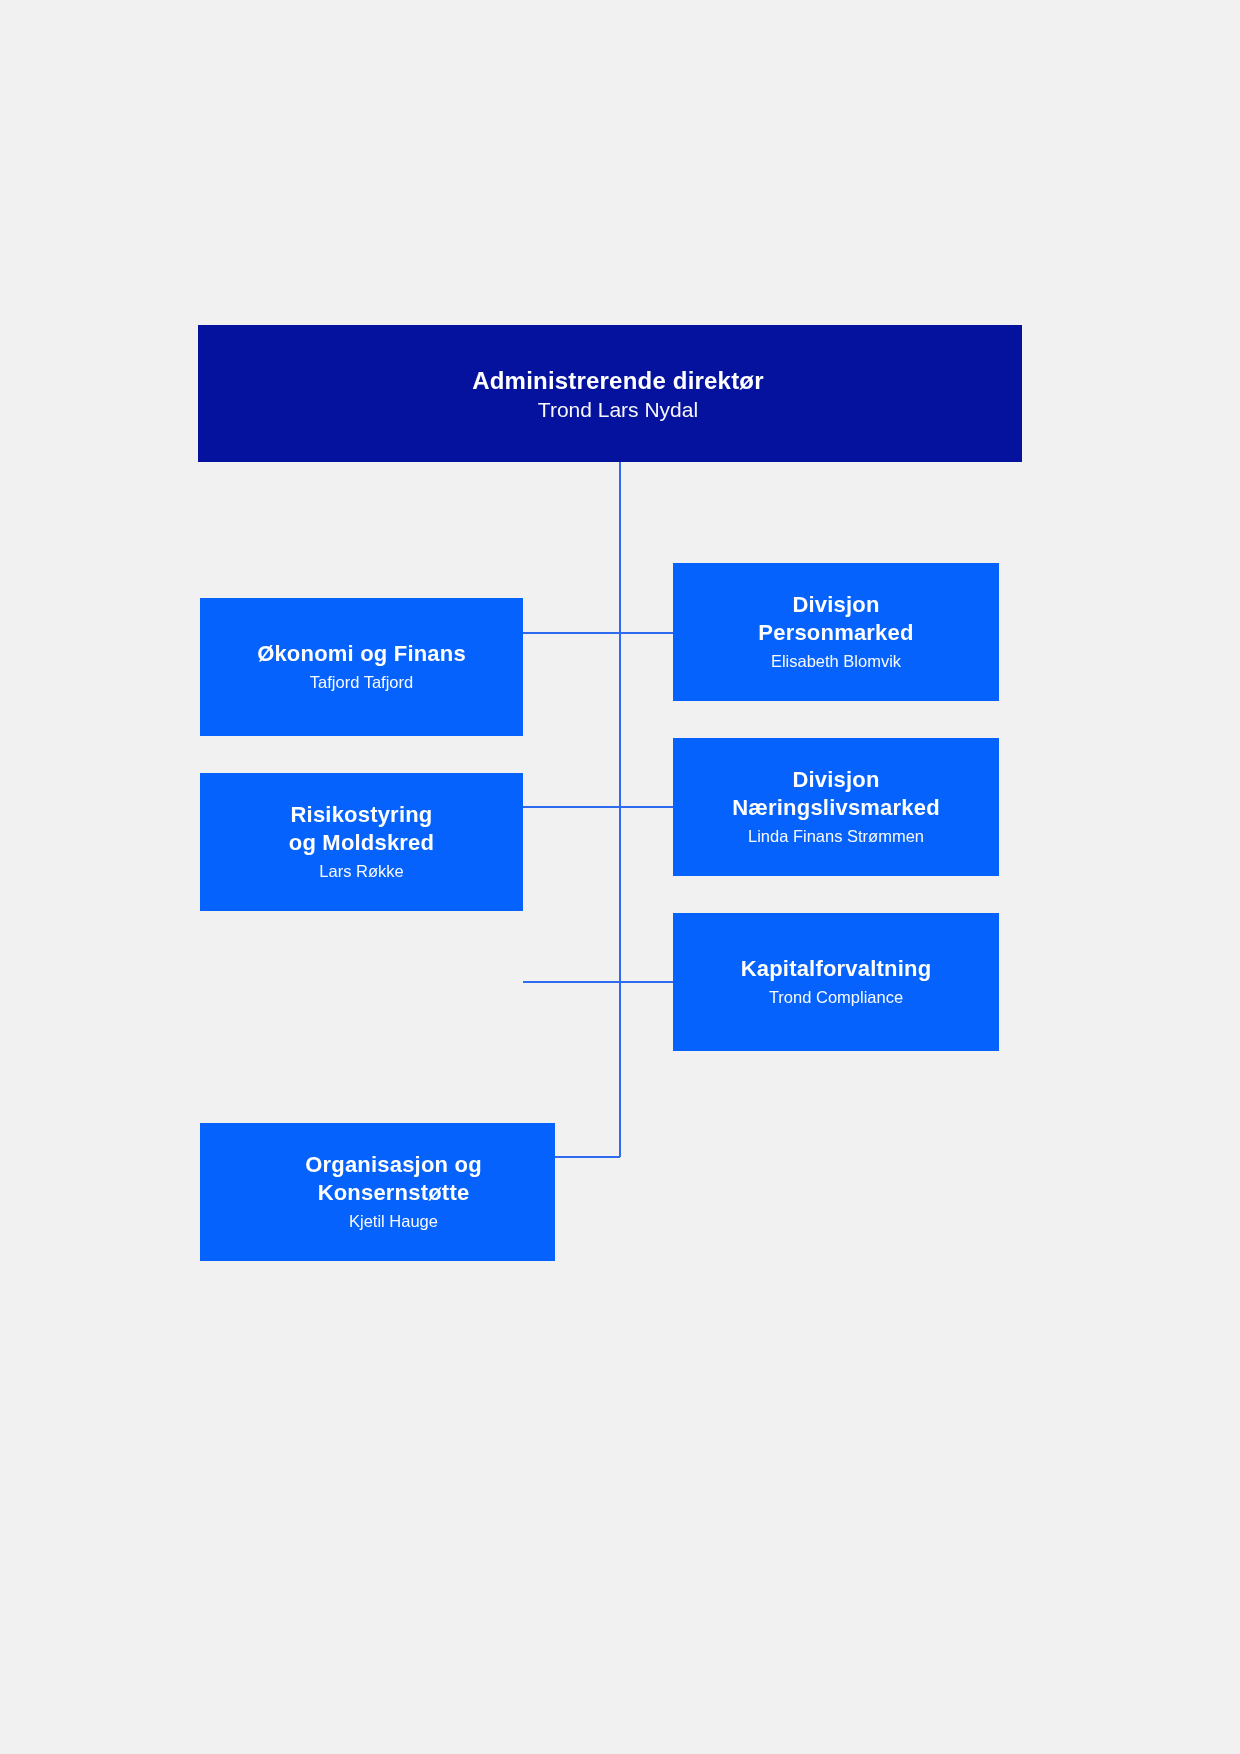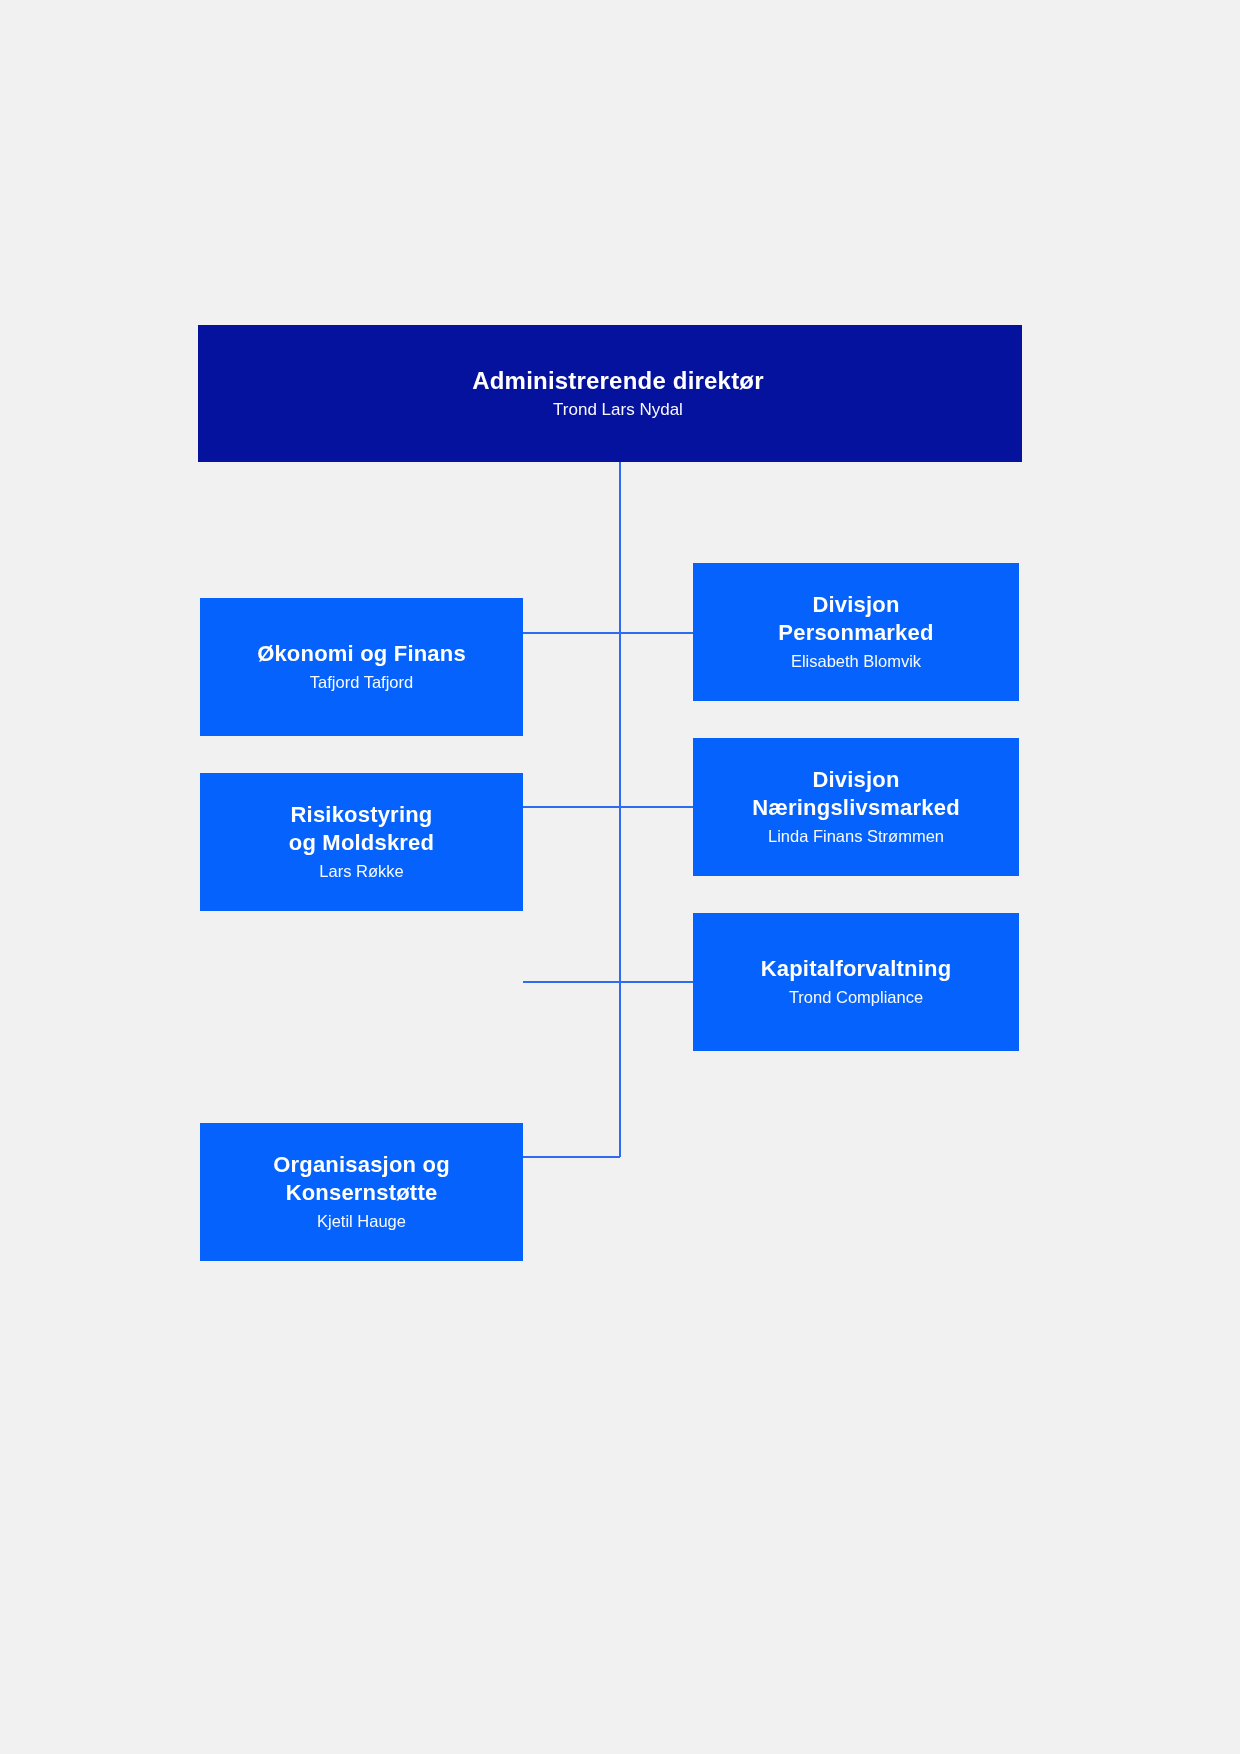--- a/index.html
+++ b/index.html
@@ -20,29 +20,29 @@
     font-weight: 700; font-size: 22px; line-height: 28px;
     white-space: pre-line; letter-spacing: 0.2px;
   }
   .node .name {
     font-weight: 400; font-size: 16.5px; line-height: 24px;
     margin-top: 2px; opacity: 0.97;
   }
 
   .root { left: 198px; top: 325px; width: 840px; height: 137px; background: #05129e; }
   .root .title { font-size: 24px; line-height: 30px; }
-  .root .name  { font-size: 17px; }
+  .root .name  { font-size: 21px; }
 
   .child { background: #0562fc; width: 323px; height: 138px; }
   .col-left  { left: 200px; margin-top: 35px; }
-  .col-right { left: 693px; width: 326px; }
+  .col-right { left: 673px; width: 326px; }
   .r1 { top: 563px; }
   .r2 { top: 738px; }
   .r3 { top: 913px; }
-  .r4 { top: 1088px; }
+  .r4 { top: 1088px; padding-left: 32px; }
 
   .line { position: absolute; background: #2e6bf0; }
   .vline { width: 2px; }
   .hline { height: 2px; }
   #spine   { left: 619px; top: 462px; height: 695px; }
   #conn-r1 { left: 523px; top: 632px;  width: 192px; }
   #conn-r2 { left: 523px; top: 806px;  width: 192px; }
   #conn-r3 { left: 523px; top: 981px;  width: 192px; }
   #conn-r4 { left: 523px; top: 1156px; width: 97px;  }
 </style>

